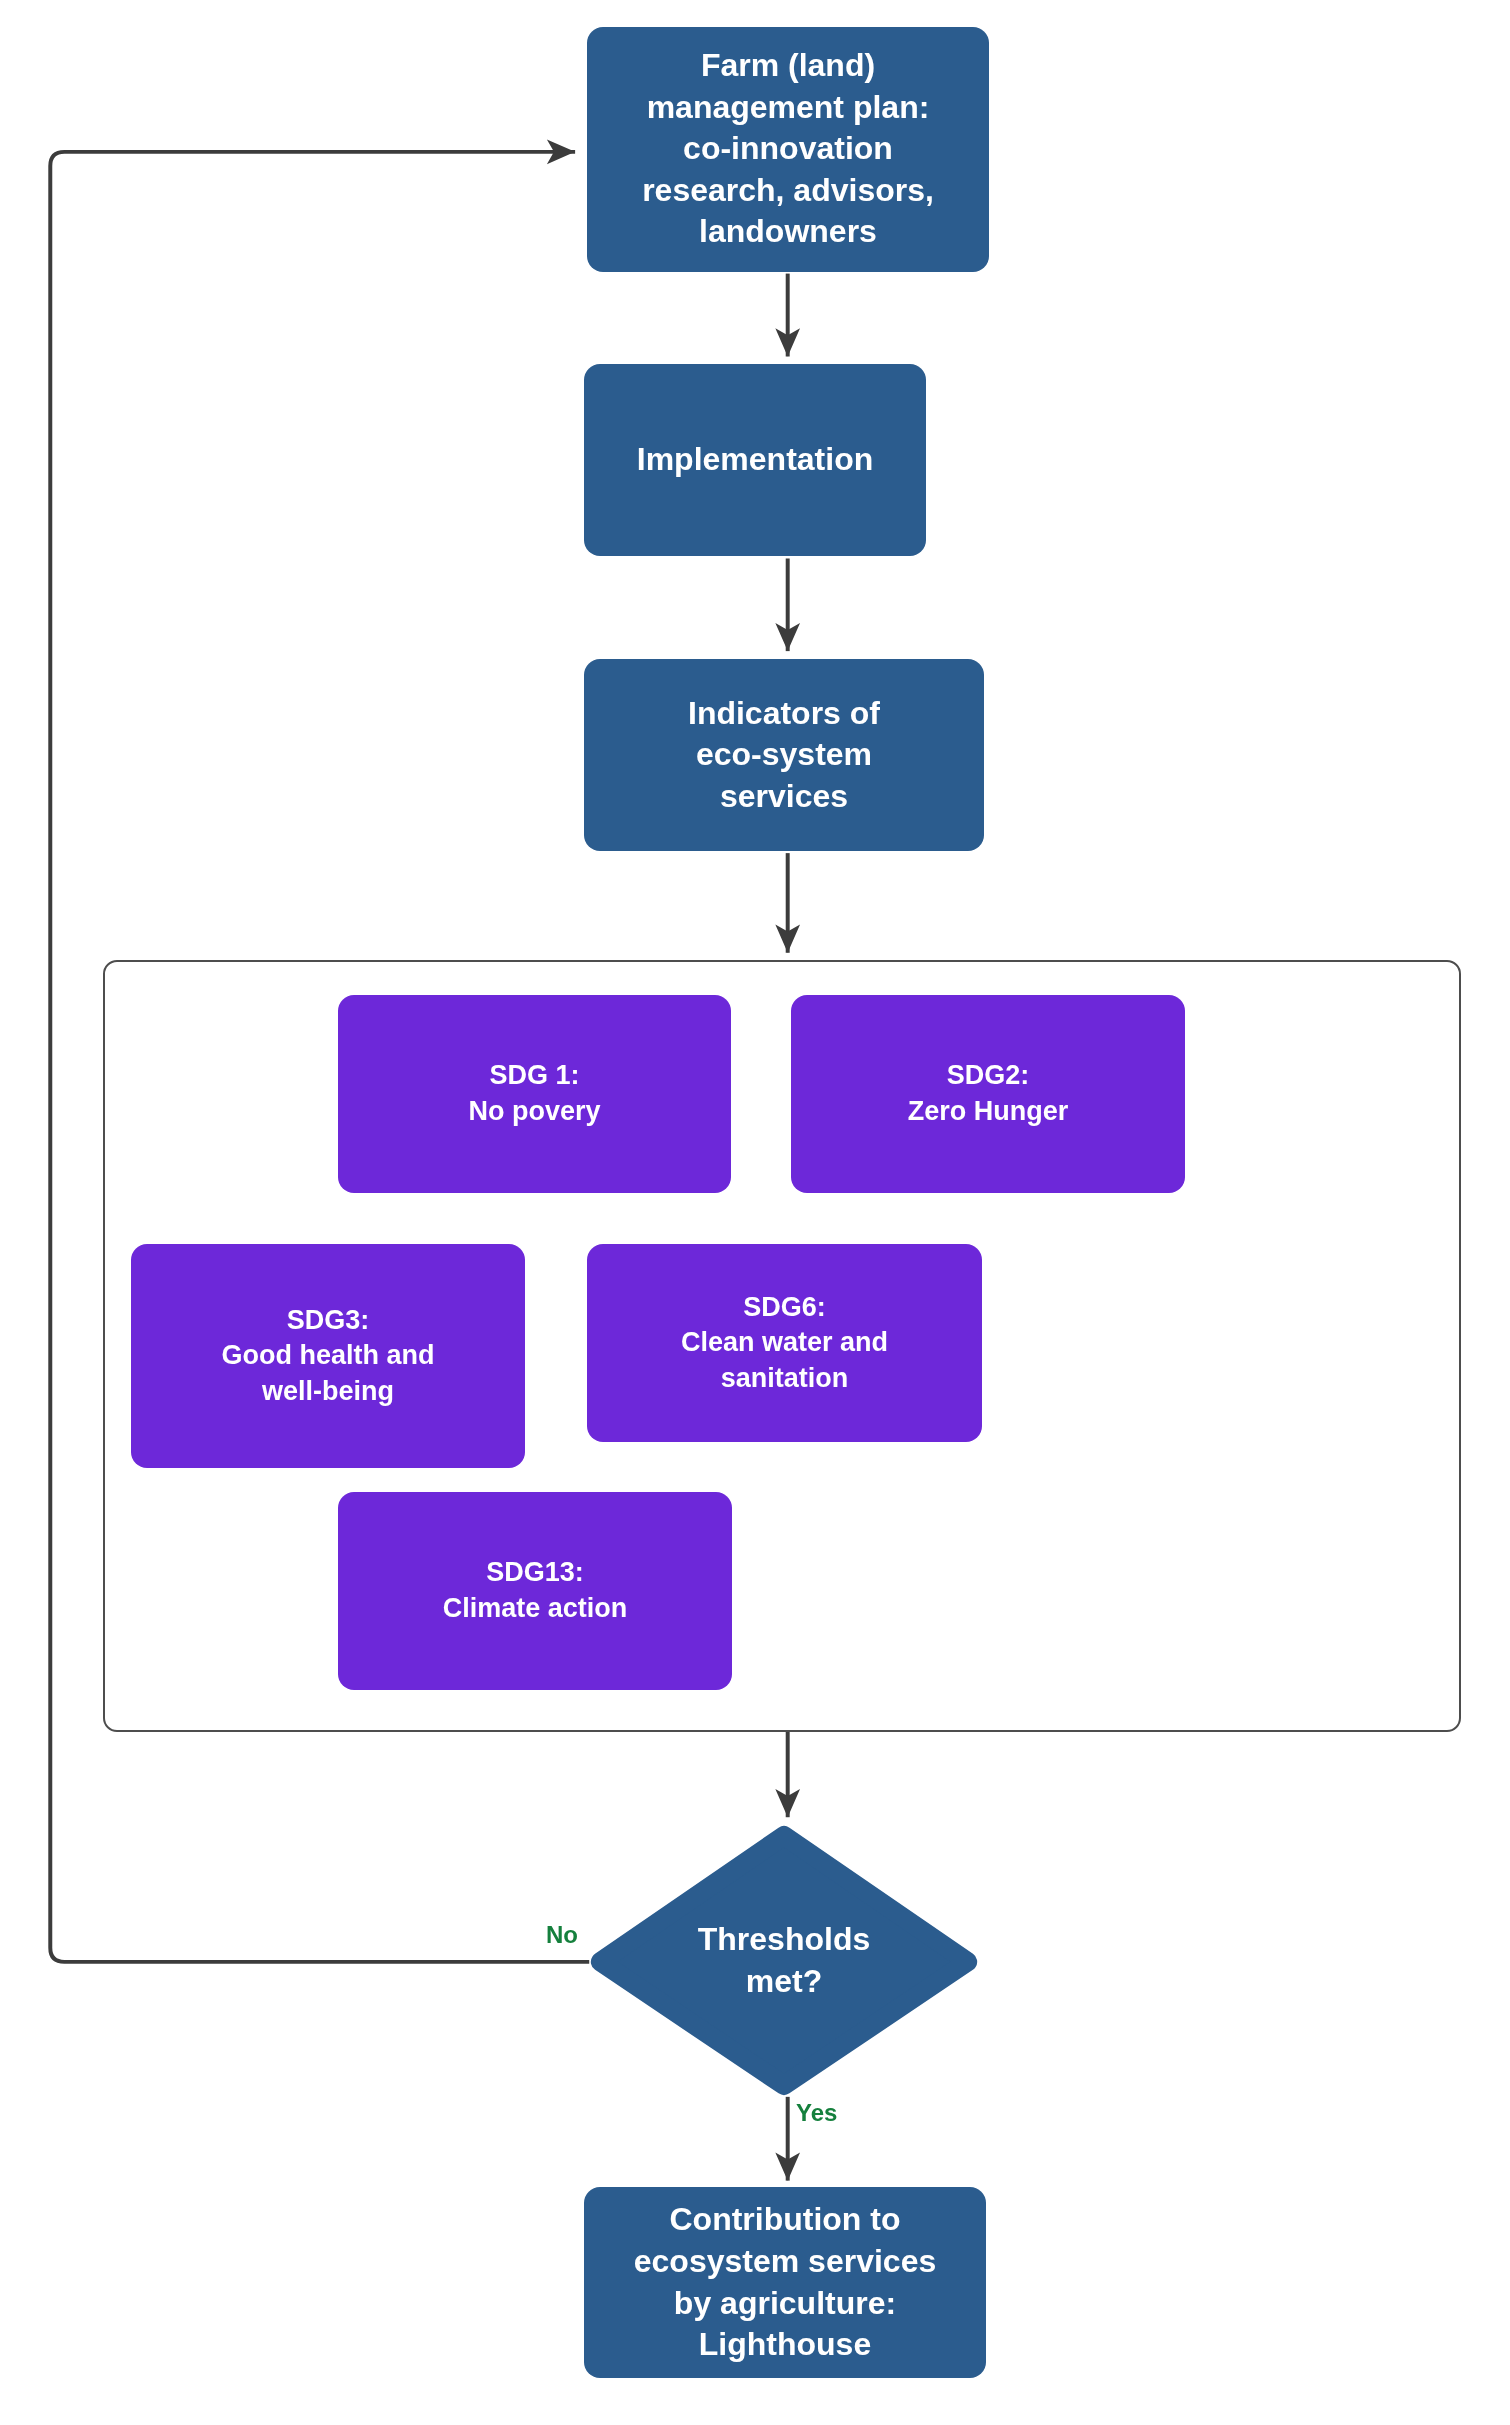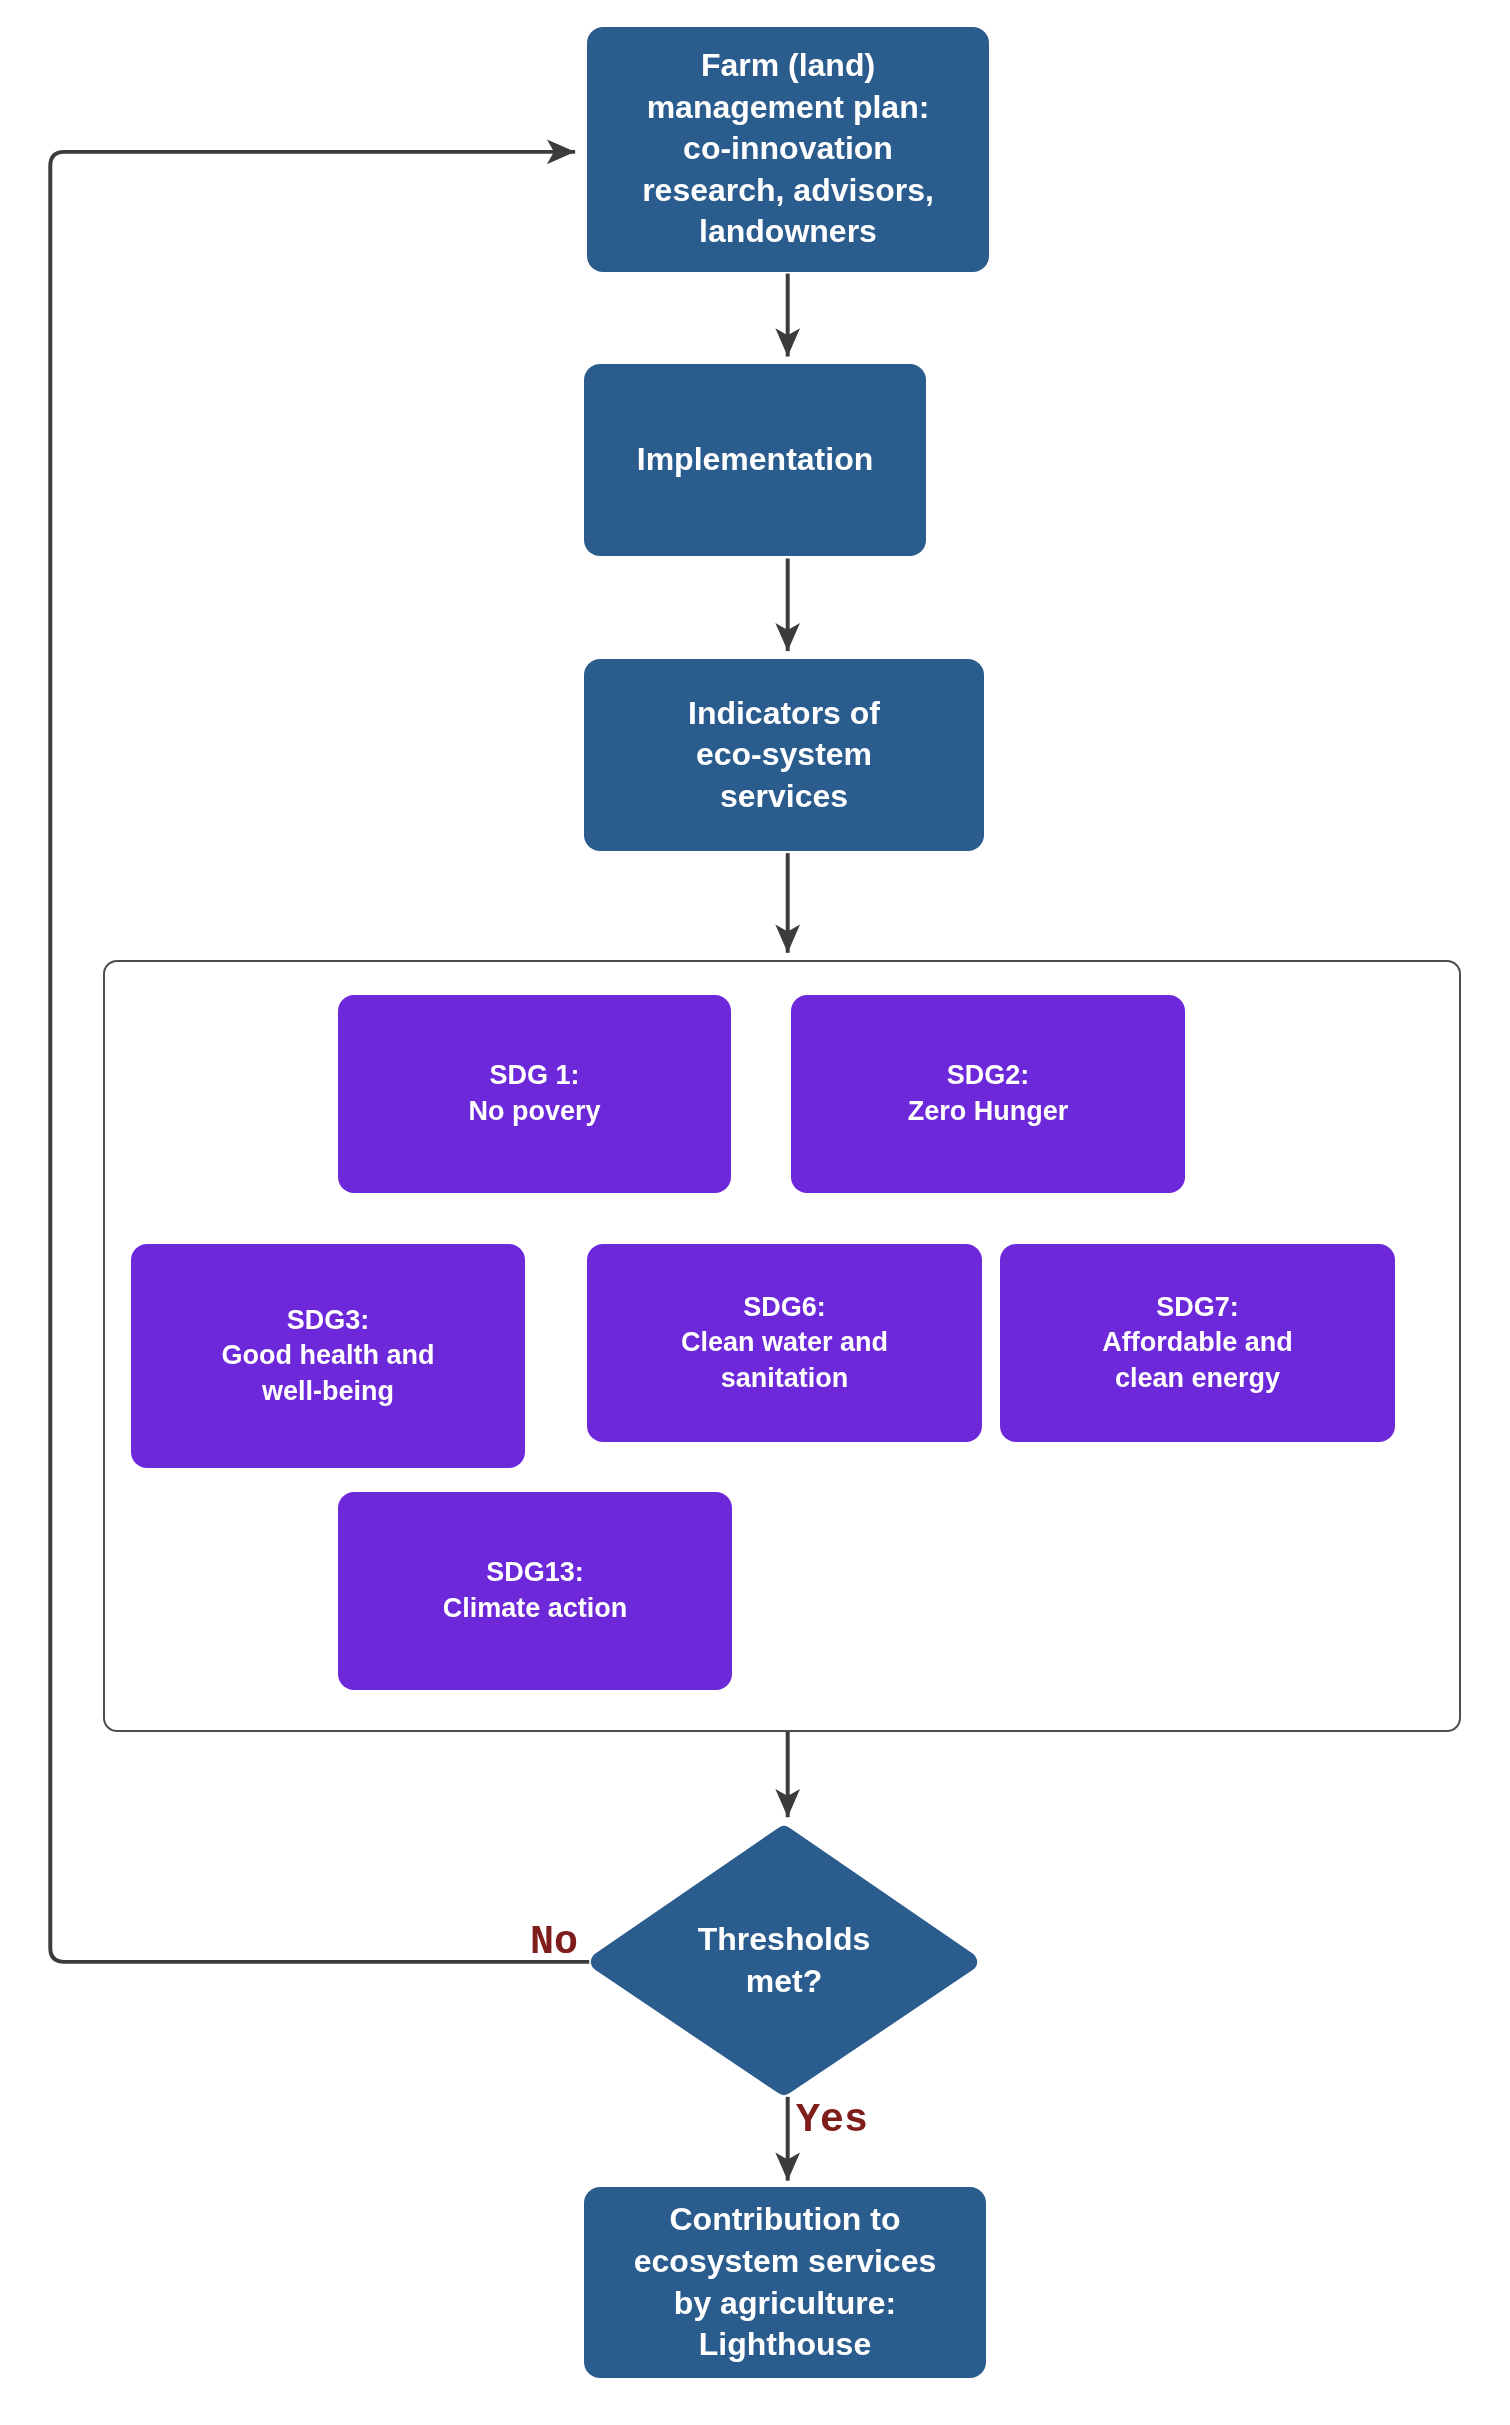--- a/index.html
+++ b/index.html
@@ -77,24 +77,23 @@
     font-weight: 700;
     font-size: 32px;
     line-height: 1.3;
     white-space: pre-line;
   }
   #node-contribution { left: 584px; top: 2187px; width: 402px; height: 191px; }
 
   .edge-label {
     position: absolute;
     font-weight: 700;
-    font-size: 40px;
-    color: #7f1d1d;
+    font-size: 24px;
+    color: #15803d;
     line-height: 1;
-    font-family: Liberation Mono, monospace;
   }
   #label-no  { left: 516px; top: 1923px; width: 62px; text-align: right; }
   #label-yes { left: 796px; top: 2101px; }
 </style>
 </head>
 <body>
 
 <div id="canvas">
 
   <svg id="connectors" viewBox="0 0 1713 2750" xmlns="http://www.w3.org/2000/svg">
@@ -142,25 +141,20 @@
   <div class="node orange" id="node-sdg3">
     <span>SDG3:
 Good health and
 well-being</span>
   </div>
   <div class="node orange" id="node-sdg6">
     <span>SDG6:
 Clean water and
 sanitation</span>
   </div>
-  <div class="node orange" id="node-sdg7">
-    <span>SDG7:
-Affordable and
-clean energy</span>
-  </div>
   <div class="node orange" id="node-sdg13">
     <span>SDG13:
 Climate action</span>
   </div>
 
   <div id="diamond-wrap">
     <svg width="404" height="287" viewBox="0 0 458 325" xmlns="http://www.w3.org/2000/svg">
       <polygon points="229,21 437,164 229,304 21,164" fill="#2b5c8e" stroke="#2b5c8e" stroke-width="22" stroke-linejoin="round"></polygon>
     </svg>
     <div id="node-thresholds-label">Thresholds

